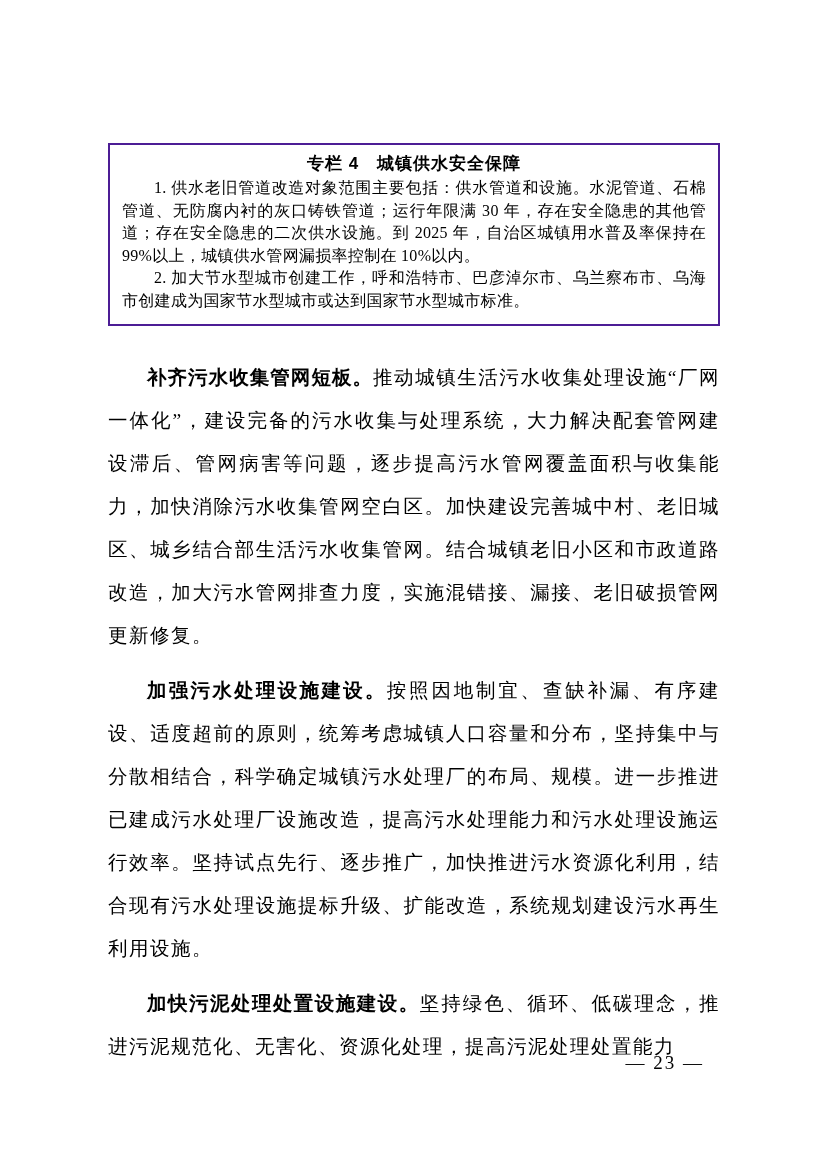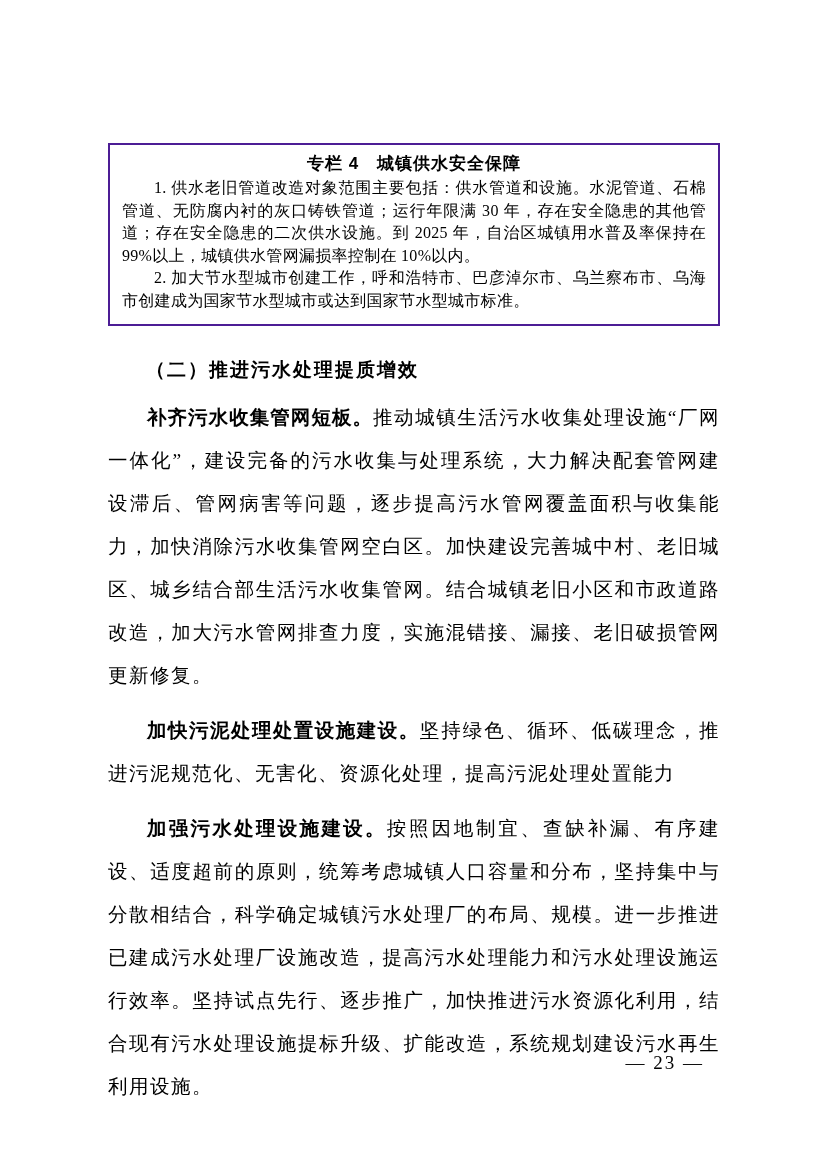--- a/index.html
+++ b/index.html
@@ -80,23 +80,22 @@
 <body>
 
 <div class="page">
 
   <div class="callout-box">
     <div class="box-title">专栏 4　城镇供水安全保障</div>
     <p class="box-para">1. 供水老旧管道改造对象范围主要包括：供水管道和设施。水泥管道、石棉管道、无防腐内衬的灰口铸铁管道；运行年限满 30 年，存在安全隐患的其他管道；存在安全隐患的二次供水设施。到 2025 年，自治区城镇用水普及率保持在 99%以上，城镇供水管网漏损率控制在 10%以内。</p>
     <p class="box-para">2. 加大节水型城市创建工作，呼和浩特市、巴彦淖尔市、乌兰察布市、乌海市创建成为国家节水型城市或达到国家节水型城市标准。</p>
   </div>
 
-  <h2 class="section-heading">（二）推进污水处理提质增效</h2>
 
   <p class="para"><span class="lead">补齐污水收集管网短板。</span><span>推动城镇生活污水收集处理设施“厂网一体化”，建设完备的污水收集与处理系统，大力解决配套管网建设滞后、管网病害等问题，逐步提高污水管网覆盖面积与收集能力，加快消除污水收集管网空白区。加快建设完善城中村、老旧城区、城乡结合部生活污水收集管网。结合城镇老旧小区和市政道路改造，加大污水管网排查力度，实施混错接、漏接、老旧破损管网更新修复。</span></p>
 
+  <p class="para"><span class="lead">加强污水处理设施建设。</span><span>按照因地制宜、查缺补漏、有序建设、适度超前的原则，统筹考虑城镇人口容量和分布，坚持集中与分散相结合，科学确定城镇污水处理厂的布局、规模。进一步推进已建成污水处理厂设施改造，提高污水处理能力和污水处理设施运行效率。坚持试点先行、逐步推广，加快推进污水资源化利用，结合现有污水处理设施提标升级、扩能改造，系统规划建设污水再生利用设施。</span></p>
+
   <p class="para"><span class="lead">加快污泥处理处置设施建设。</span><span>坚持绿色、循环、低碳理念，推进污泥规范化、无害化、资源化处理，提高污泥处理处置能力</span></p>
-
-  <p class="para"><span class="lead">加强污水处理设施建设。</span><span>按照因地制宜、查缺补漏、有序建设、适度超前的原则，统筹考虑城镇人口容量和分布，坚持集中与分散相结合，科学确定城镇污水处理厂的布局、规模。进一步推进已建成污水处理厂设施改造，提高污水处理能力和污水处理设施运行效率。坚持试点先行、逐步推广，加快推进污水资源化利用，结合现有污水处理设施提标升级、扩能改造，系统规划建设污水再生利用设施。</span></p>
 
 </div>
 
 <div class="page-number">— 23 —</div>
 
 </body></html>

